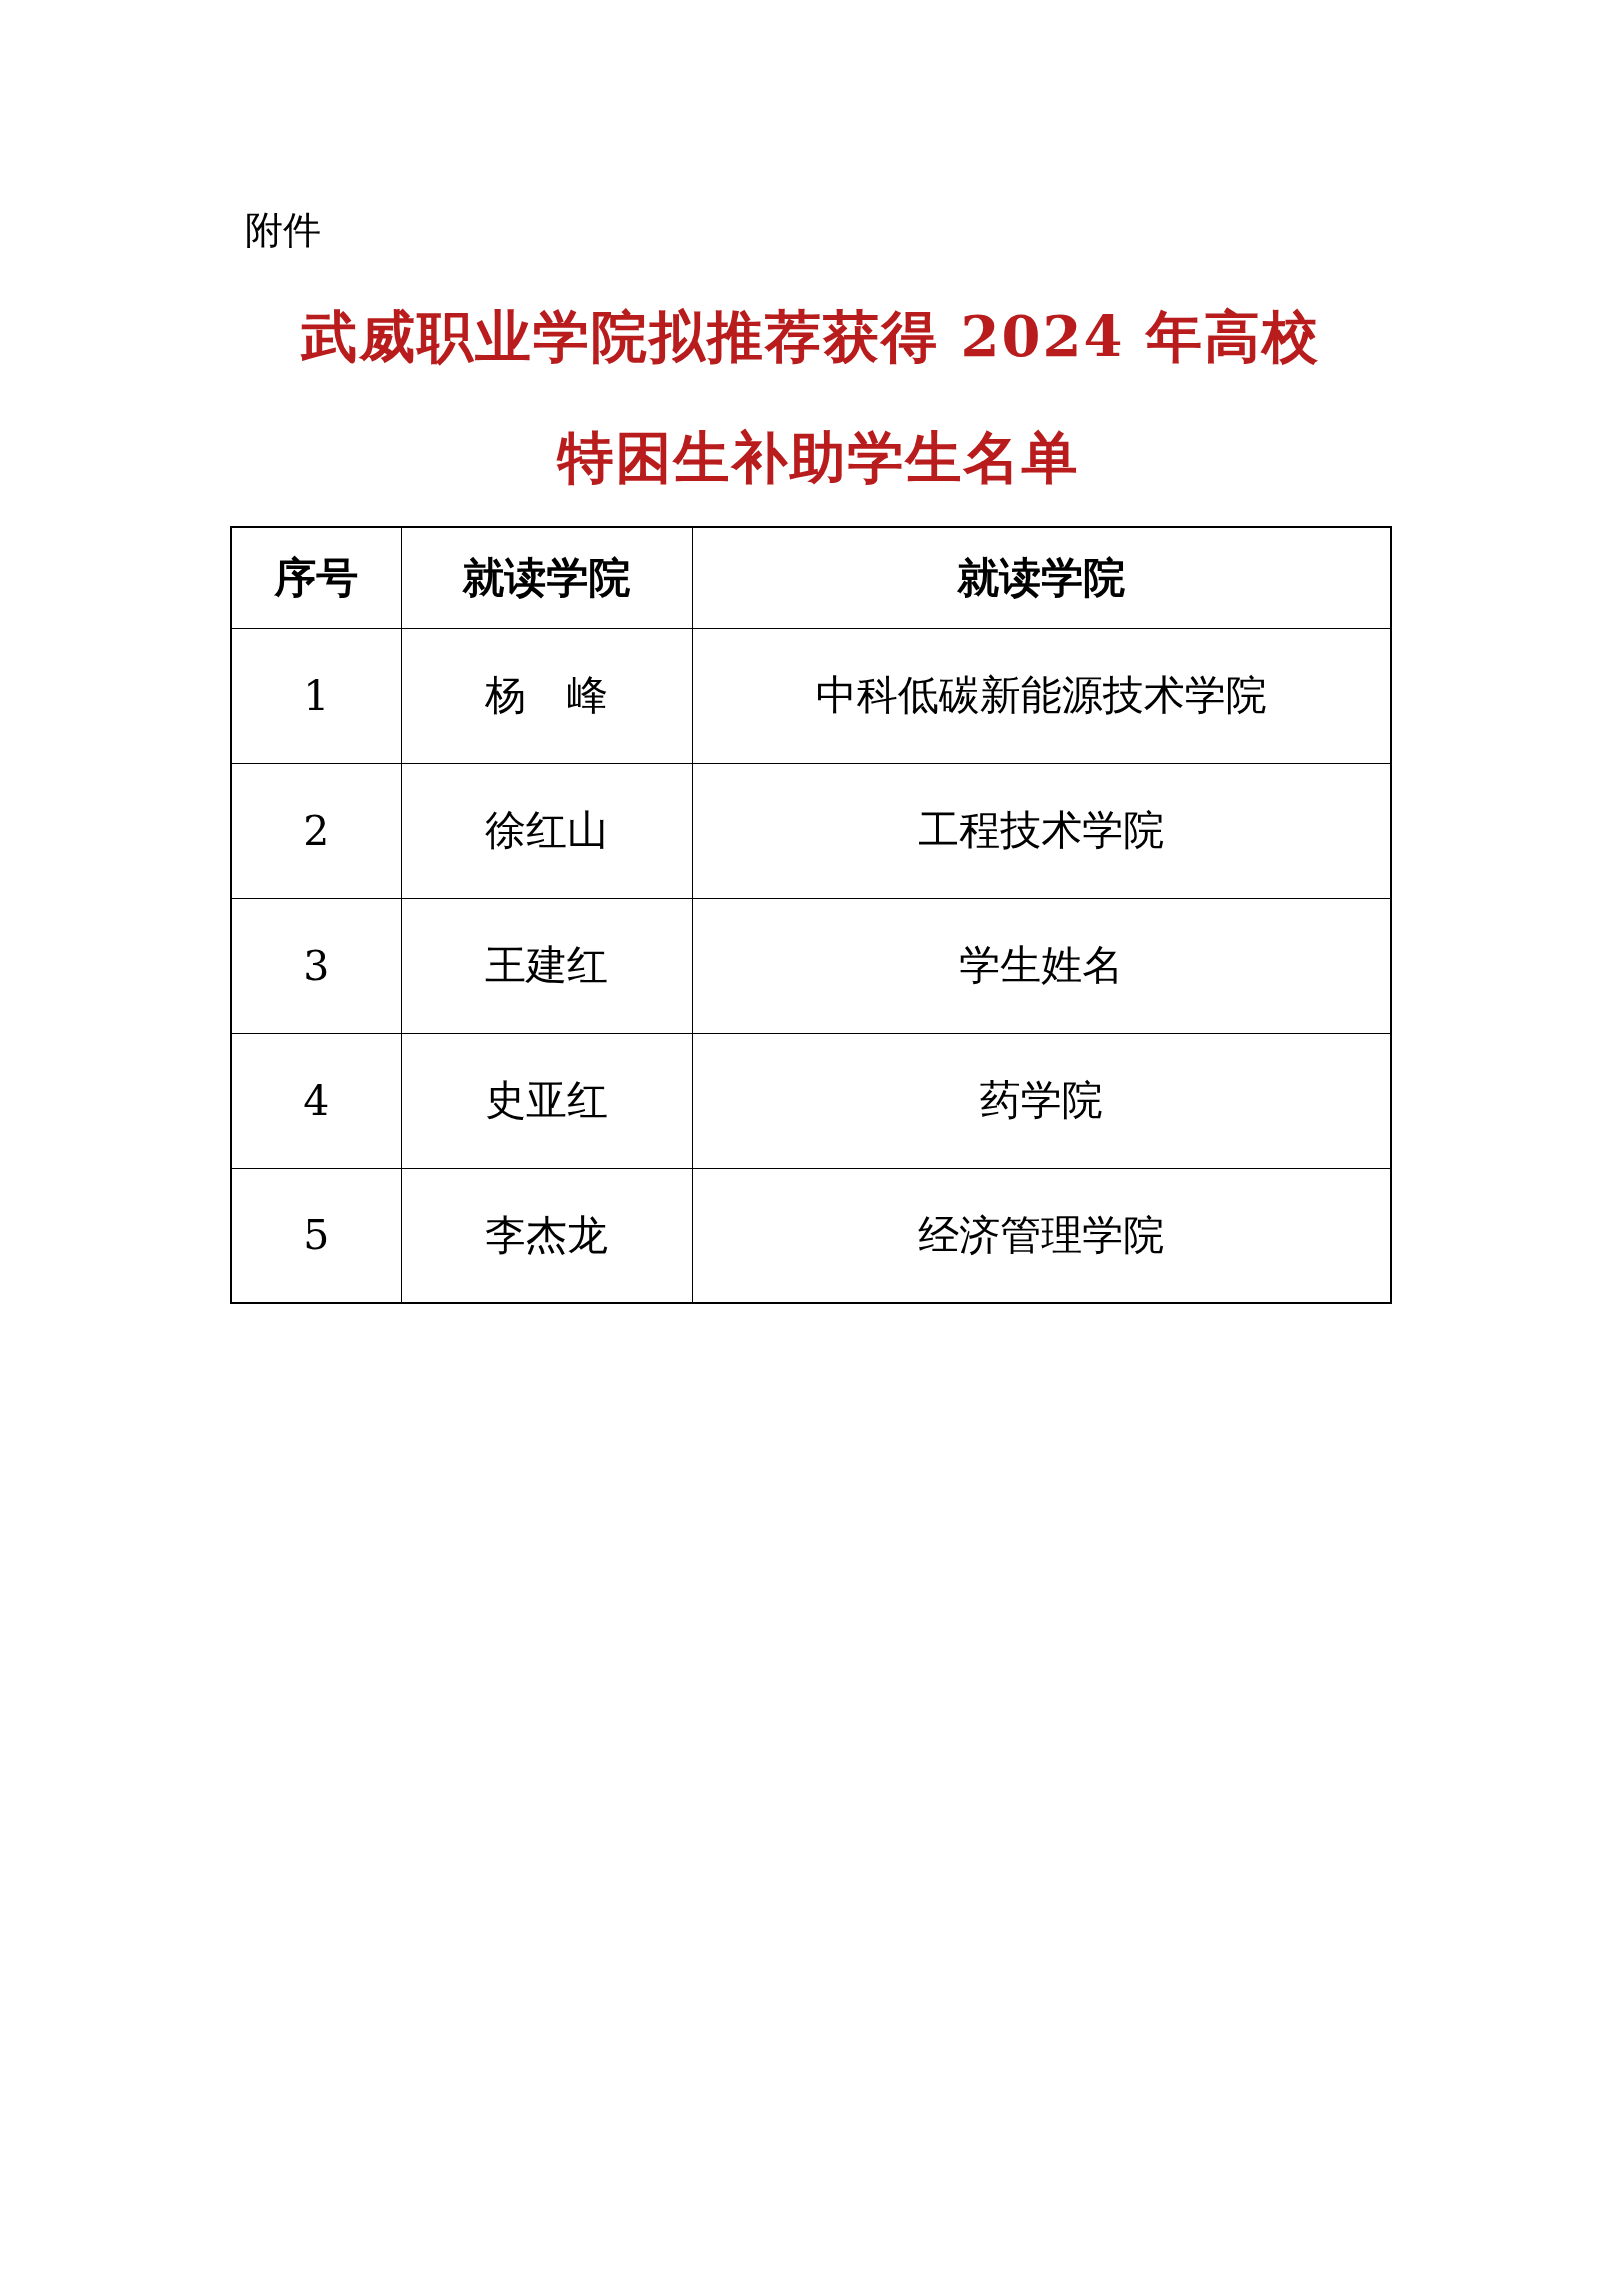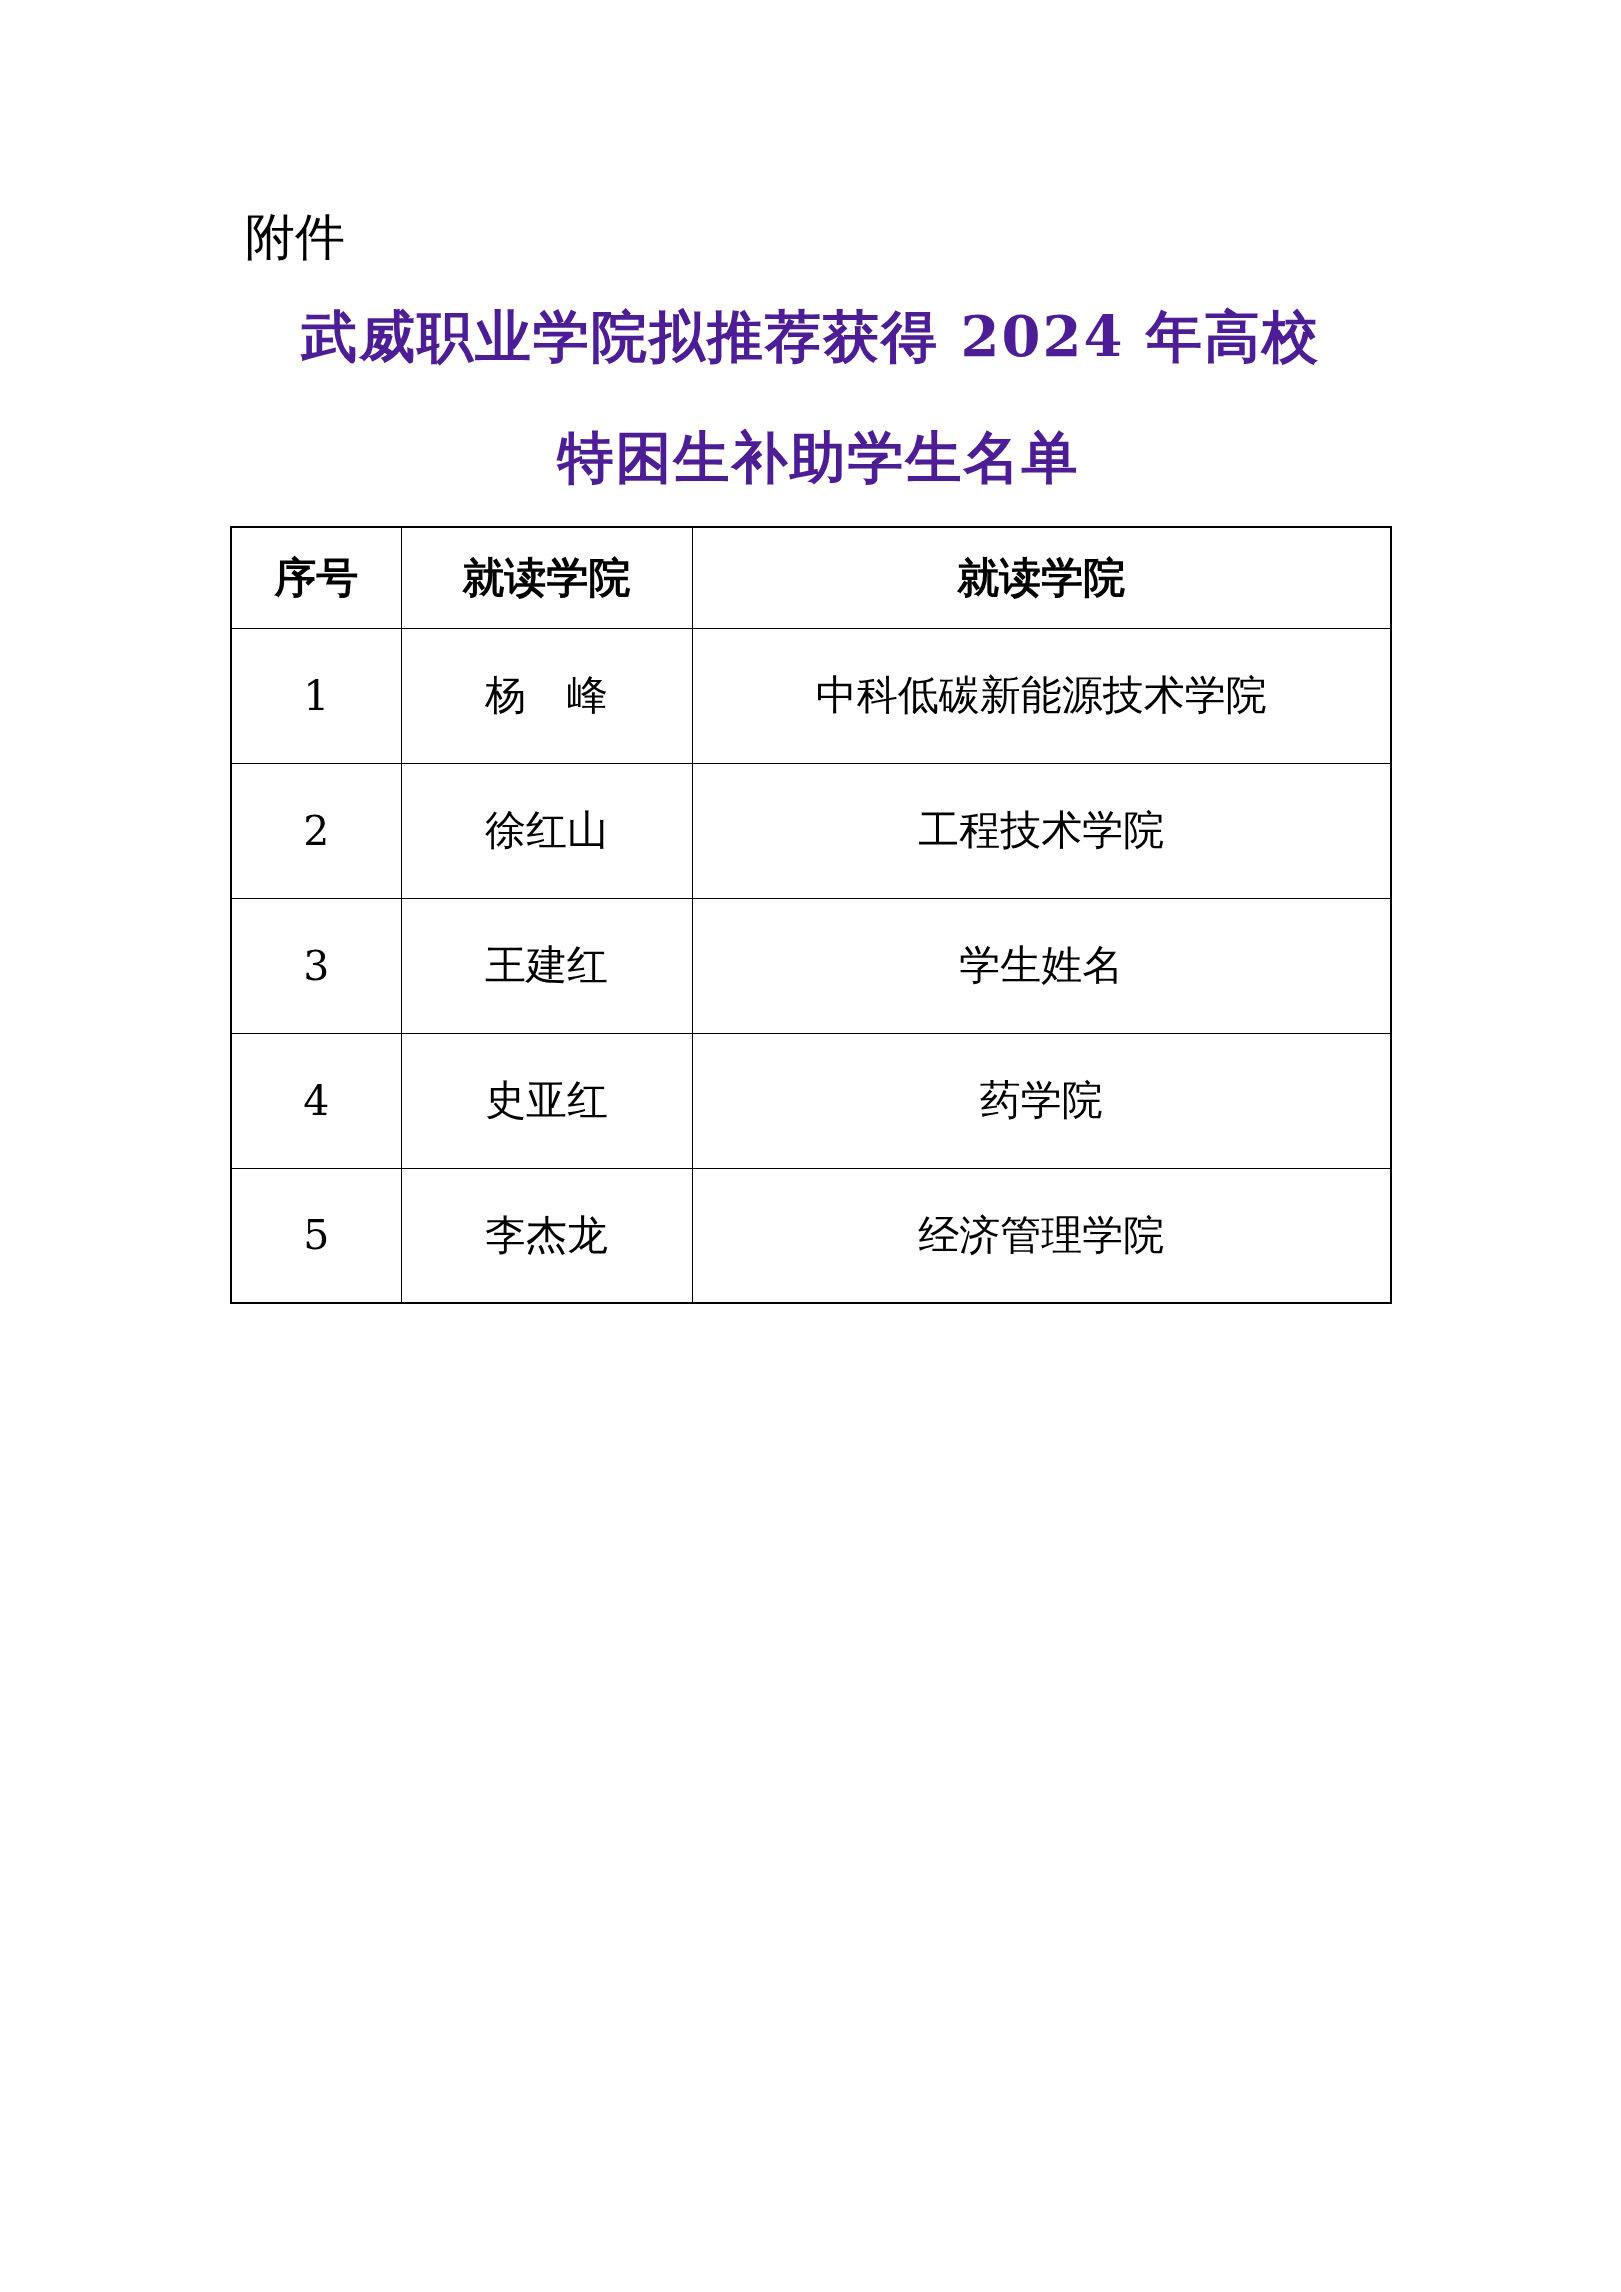--- a/index.html
+++ b/index.html
@@ -11,35 +11,35 @@
     background: #ffffff;
     margin: 0 auto;
     overflow: hidden;
     color: #000;
   }
   .attachment {
     position: absolute;
     left: 245px;
     top: 210px;
     font-family: "DejaVu Sans", "Liberation Sans", sans-serif;
-    font-size: 50px;
+    font-size: 38px;
     line-height: 1.1;
     color: #000;
   }
   .title-line {
     position: absolute;
     left: 0;
     width: 1621px;
     text-align: center;
     font-family: "DejaVu Serif", "Liberation Serif", serif;
     font-weight: bold;
     font-size: 56px;
     line-height: 1.1;
     letter-spacing: 2px;
-    color: #4c1d95;
+    color: #b91c1c;
     white-space: pre;
   }
   .title-line1 { top: 306px; }
   .title-line2 { top: 427px; margin-left: 8px; }
   table.roster {
     position: absolute;
     left: 230px;
     top: 526px;
     width: 1160px;
     border-collapse: collapse;

